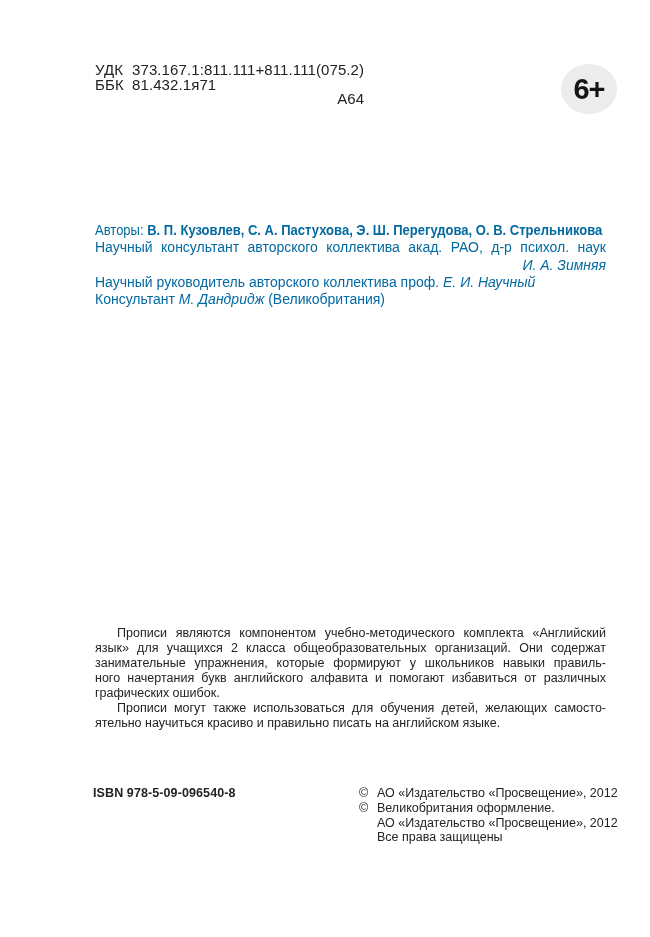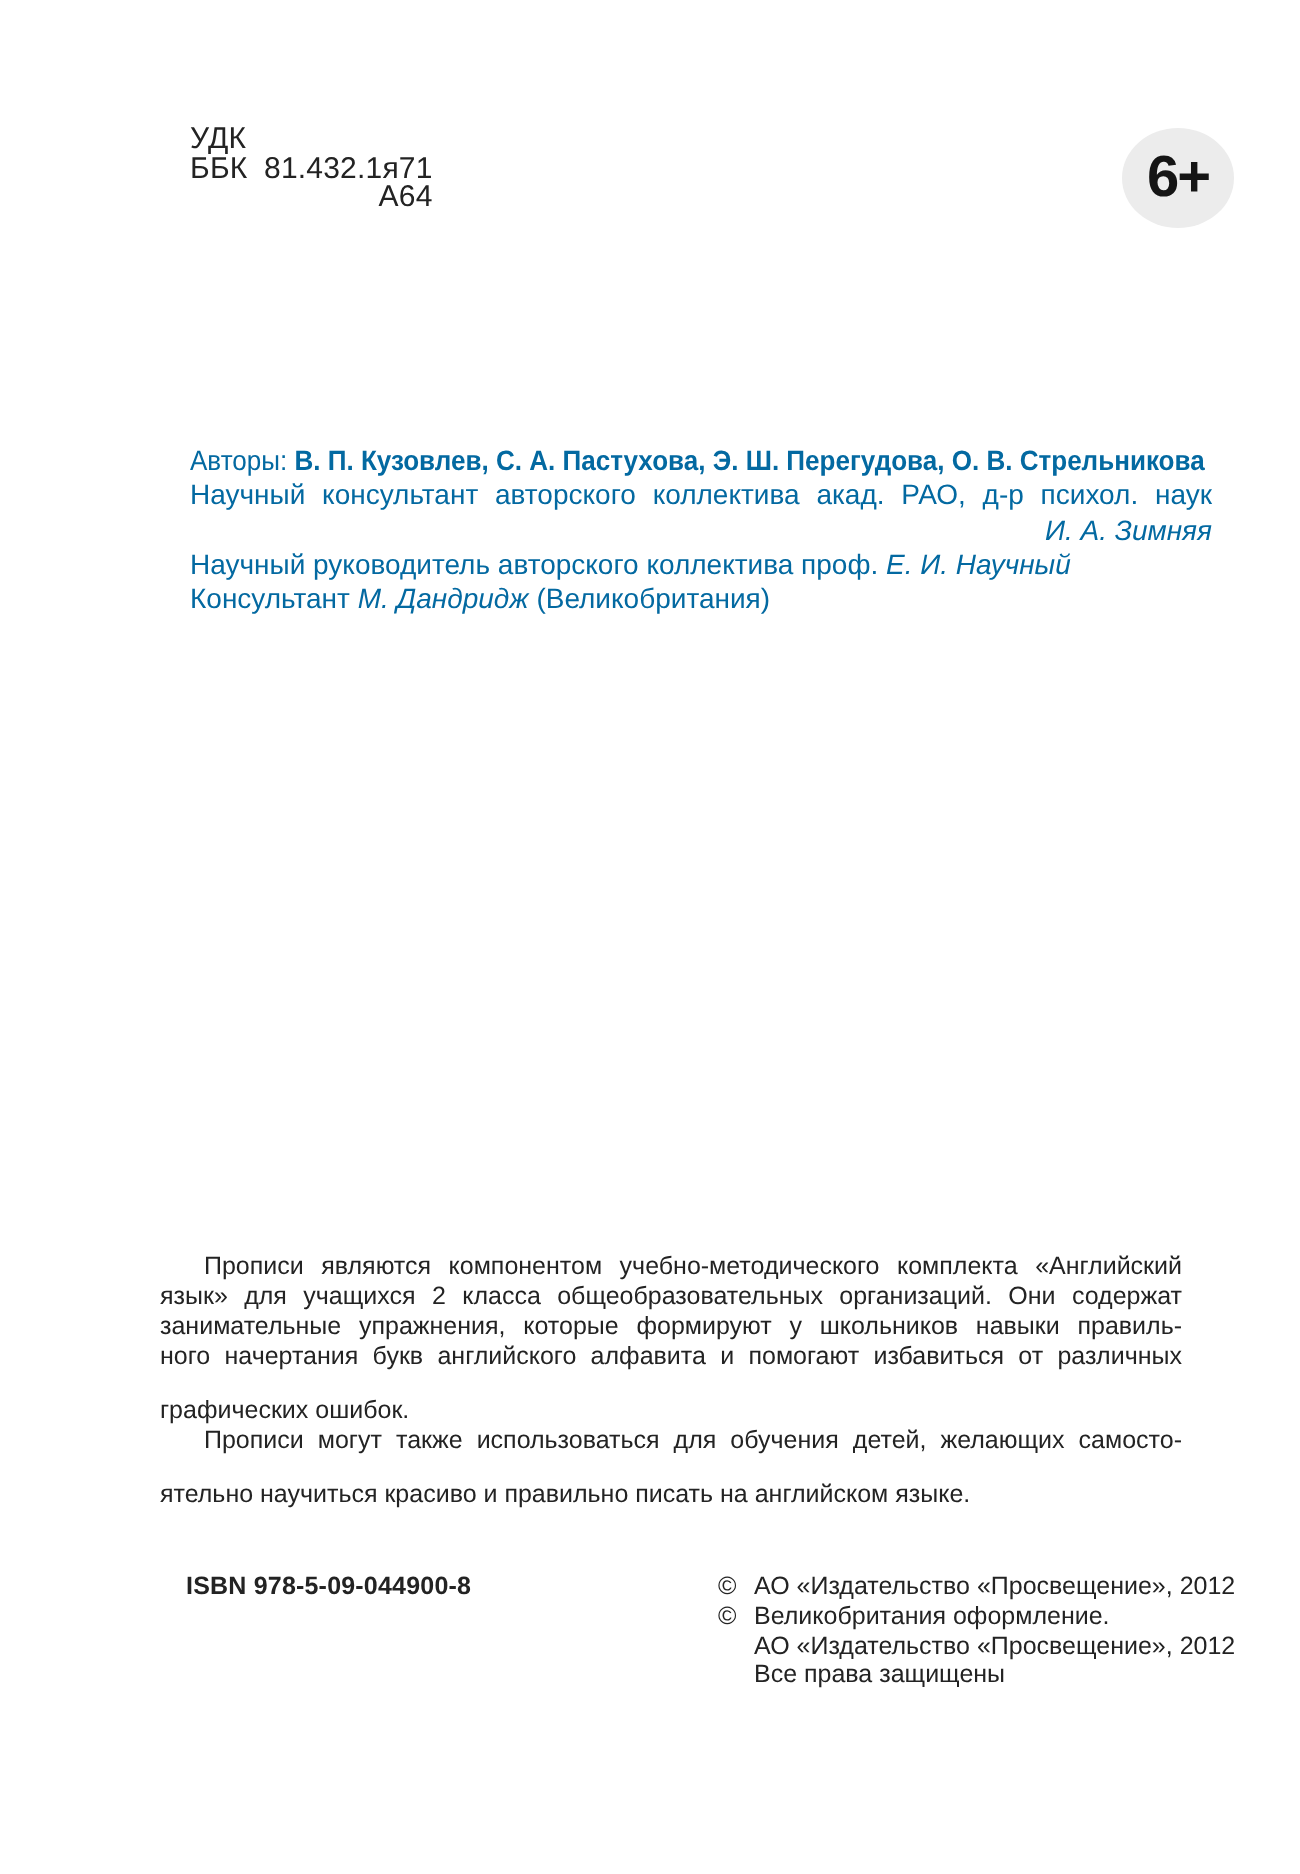--- a/index.html
+++ b/index.html
@@ -61,30 +61,30 @@
     transform: scaleX(0.93);
     transform-origin: 0 50%;
   }
   .authors-names { font-weight: bold; }
   .just { text-align: justify; text-align-last: justify; }
   .name-italic { font-style: italic; text-align: right; }
 
   
   .annotation {
     position: absolute;
-    left: 80px;
+    left: 95px;
     top: 626px;
     width: 511px;
     font-size: 12.5px;
     line-height: 15px;
     color: #232323;
   }
   .ann-line { text-align: justify; text-align-last: justify; }
   .ann-first { text-indent: 22px; }
-  .ann-last { text-align: left; text-align-last: left; margin-top: 12px; }
+  .ann-last { text-align: left; text-align-last: left; }
 
   
   .isbn {
     position: absolute;
     left: 93px;
     top: 786px;
     font-size: 12.5px;
     font-weight: bold;
     letter-spacing: 0.1px;
     color: #232323;
@@ -101,20 +101,21 @@
   .c-mark { width: 18px; flex: 0 0 18px; }
 </style>
 </head>
 <body>
 
 <div class="page">
 
   <div class="udk-block">
     <div class="udk-row">
       <span class="udk-label">УДК</span>
+      <span>373.167.1:811.111+811.111(075.2)</span>
     </div>
     <div class="udk-row">
       <span class="udk-label">ББК</span>
       <span>81.432.1я71</span>
     </div>
     <div class="udk-indent">А64</div>
   </div>
 
   <div class="age-badge">
     <span>6+</span>
@@ -145,21 +146,21 @@
       <div class="ann-line">занимательные упражнения, которые формируют у школьников навыки правиль-</div>
       <div class="ann-line">ного начертания букв английского алфавита и помогают избавиться от различных</div>
       <div class="ann-line ann-last">графических ошибок.</div>
     </div>
     <div>
       <div class="ann-line ann-first">Прописи могут также использоваться для обучения детей, желающих самосто-</div>
       <div class="ann-line ann-last">ятельно научиться красиво и правильно писать на английском языке.</div>
     </div>
   </div>
 
-  <div class="isbn">ISBN 978-5-09-044900-8</div>
+  <div class="isbn">ISBN 978-5-09-096540-8</div>
 
   <div class="copyright">
     <div class="c-line">
       <span class="c-mark">©</span>
       <span>АО «Издательство «Просвещение», 2012</span>
     </div>
     <div class="c-line">
       <span class="c-mark">©</span>
       <span>Великобритания оформление.</span>
     </div>

